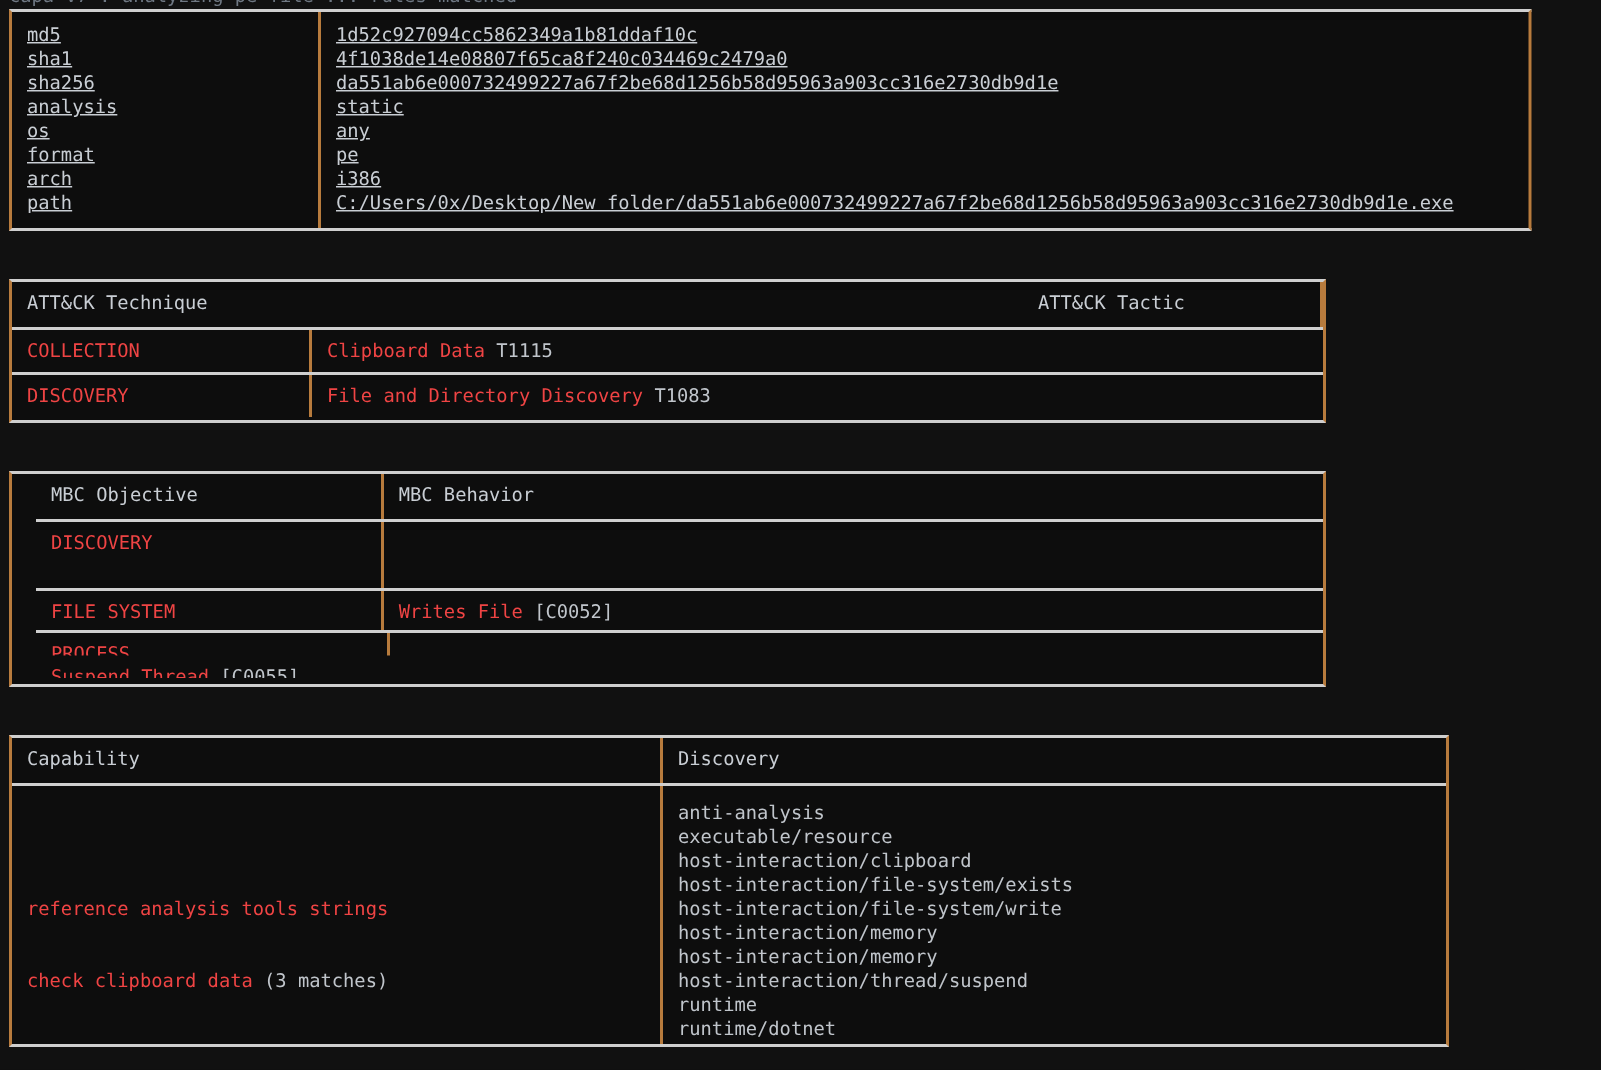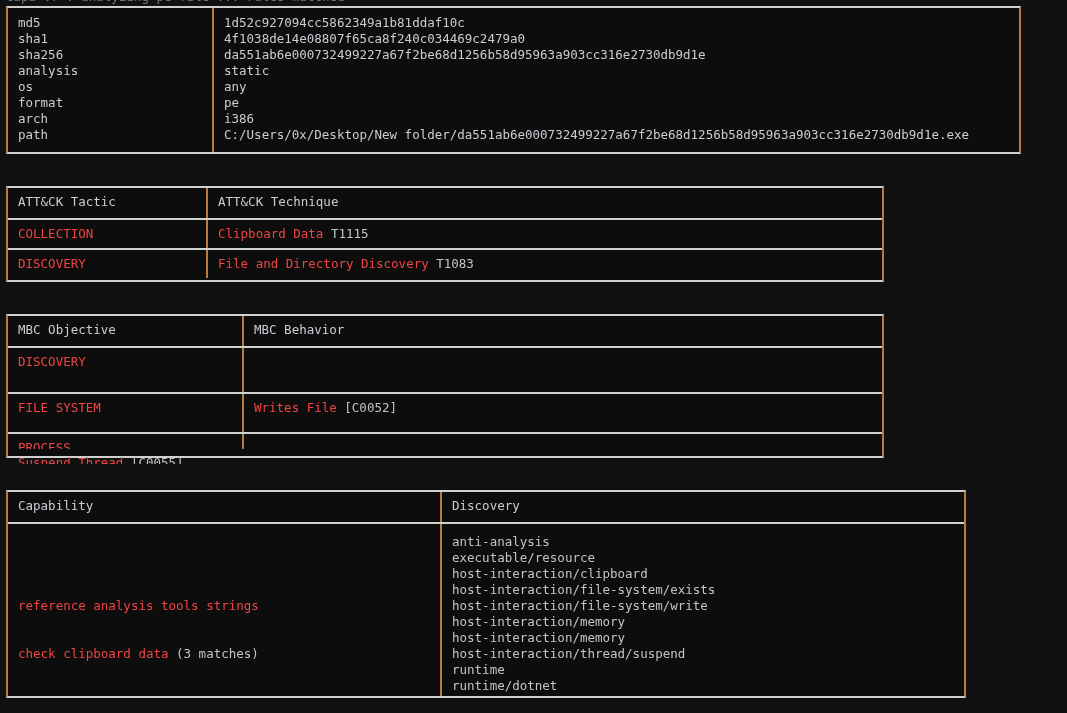--- a/index.html
+++ b/index.html
@@ -70,40 +70,40 @@
 
   .lines { display: block; }
   .lines > span { display: block; white-space: pre; }
 
   
   #meta-table {
     left: 6px; top: 6px; width: 1015px; height: 148px;
   }
   #meta-table .capa-cell.c1 { width: 206px; }
   #meta-table .capa-cell.c2 { width: 805px; }
-  #meta-table .capa-row { height: 144px; }
+  #meta-table .capa-row { height: 144px; text-decoration: underline; }
 
   
   #attack-table {
     left: 6px; top: 186px; width: 878px; height: 96px;
   }
   #attack-table .capa-cell.c1 { width: 200px; }
   #attack-table .capa-cell.c2 { width: 674px; }
   #attack-table .capa-row { height: 30px; }
   #attack-table .capa-cell { padding-top: 6px; padding-bottom: 6px; }
 
   
   #mbc-table {
-    left: 6px; top: 314px; width: 878px; height: 144px;
+    left: 6px; top: 314px; width: 878px; height: 144px; padding-left: 16px;
   }
   #mbc-table .capa-cell.c1 { width: 236px; }
   #mbc-table .capa-cell.c2 { width: 638px; }
   #mbc-table .r-hdr { height: 30px; }
   #mbc-table .r-0 { height: 46px; }
-  #mbc-table .r-1 { height: 40px; }
+  #mbc-table .r-1 { height: 28px; }
   #mbc-table .r-2 { height: 32px; flex-direction: column; }
   #mbc-table .capa-cell { padding-top: 6px; padding-bottom: 6px; }
 
   
   #cap-table {
     left: 6px; top: 490px; width: 960px; height: 208px;
   }
   #cap-table .capa-cell.c1 { width: 434px; }
   #cap-table .capa-cell.c2 { width: 440px; }
   #cap-table .r-hdr { height: 30px; }
@@ -135,22 +135,22 @@
 any
 pe
 i386
 C:/Users/0x/Desktop/New folder/da551ab6e000732499227a67f2be68d1256b58d95963a903cc316e2730db9d1e.exe</span></div>
     </div>
   </div>
 
   <div class="capa-table" id="attack-table">
 
     <div class="capa-row">
+      <div class="capa-cell c2 hdr">ATT&amp;CK Technique</div>
       <div class="capa-cell c1 hdr">ATT&amp;CK Tactic</div>
-      <div class="capa-cell c2 hdr">ATT&amp;CK Technique</div>
     </div>
 
     <div class="capa-row">
       <div class="capa-cell c1 blue">COLLECTION</div>
       <div class="capa-cell c2"><span class="blue">Clipboard Data</span><span class="dim"> </span><span class="dim">T1115</span></div>
     </div>
 
     <div class="capa-row">
       <div class="capa-cell c1 blue">DISCOVERY</div>
       <div class="capa-cell c2"><span class="blue">File and Directory Discovery</span><span class="dim"> </span><span class="dim">T1083</span></div>

